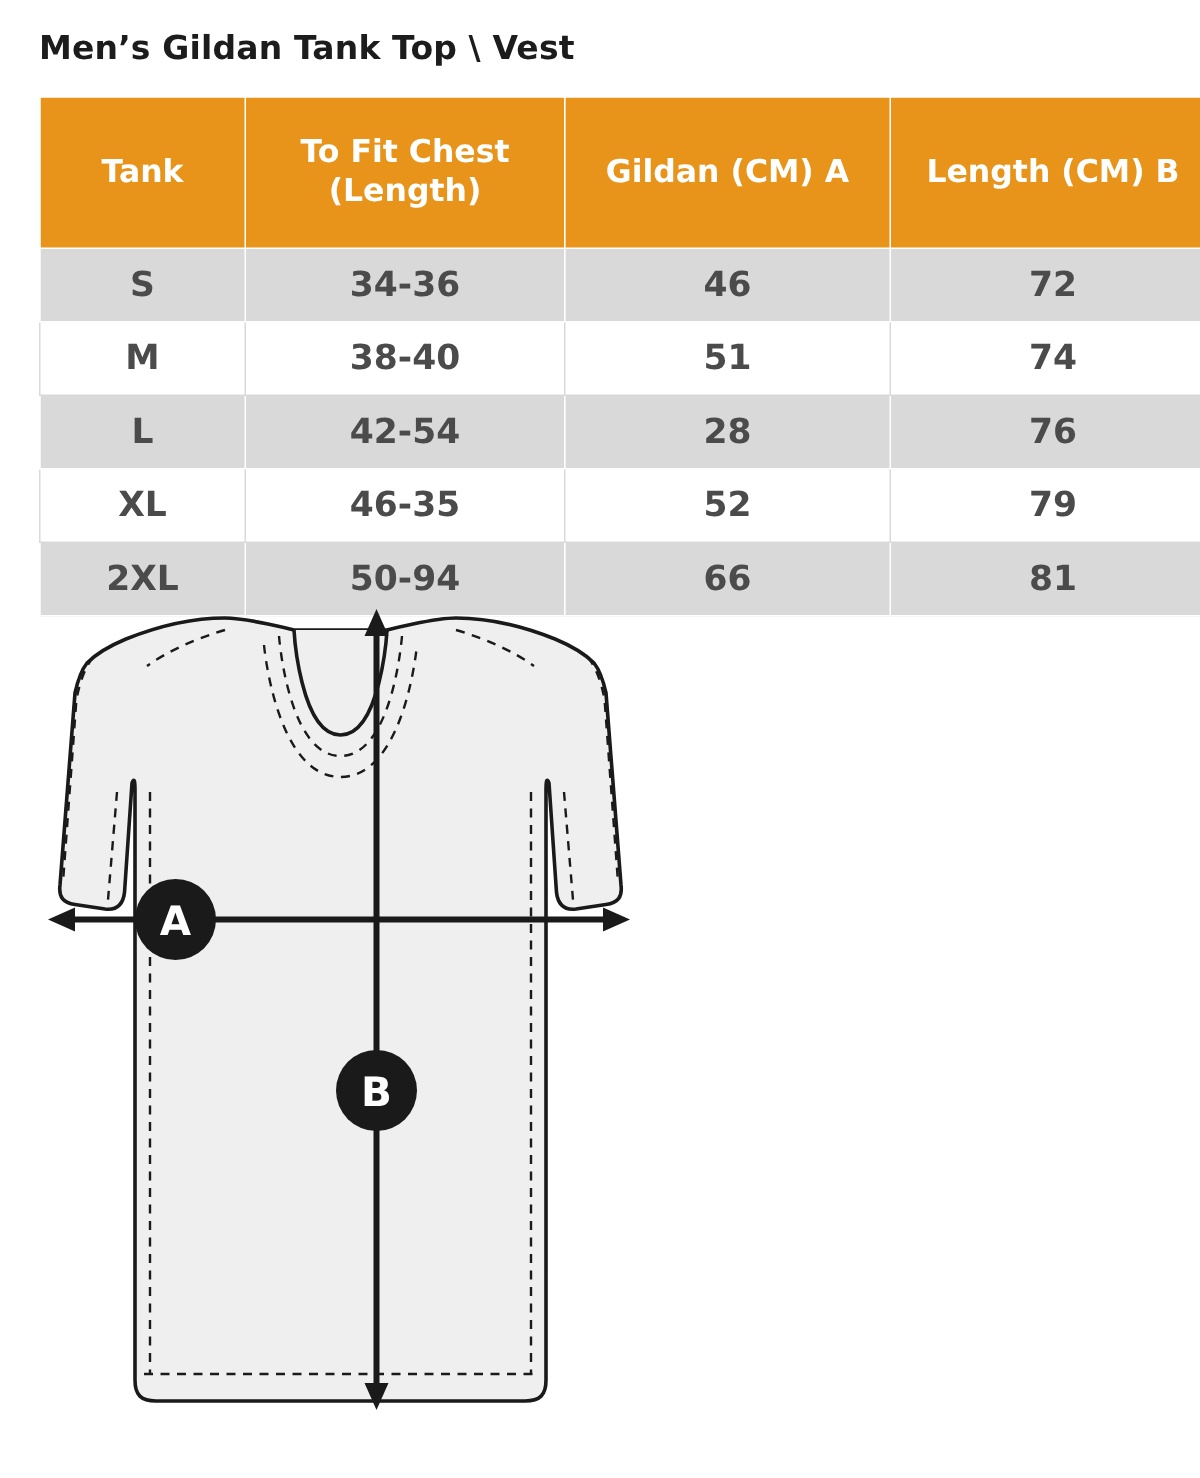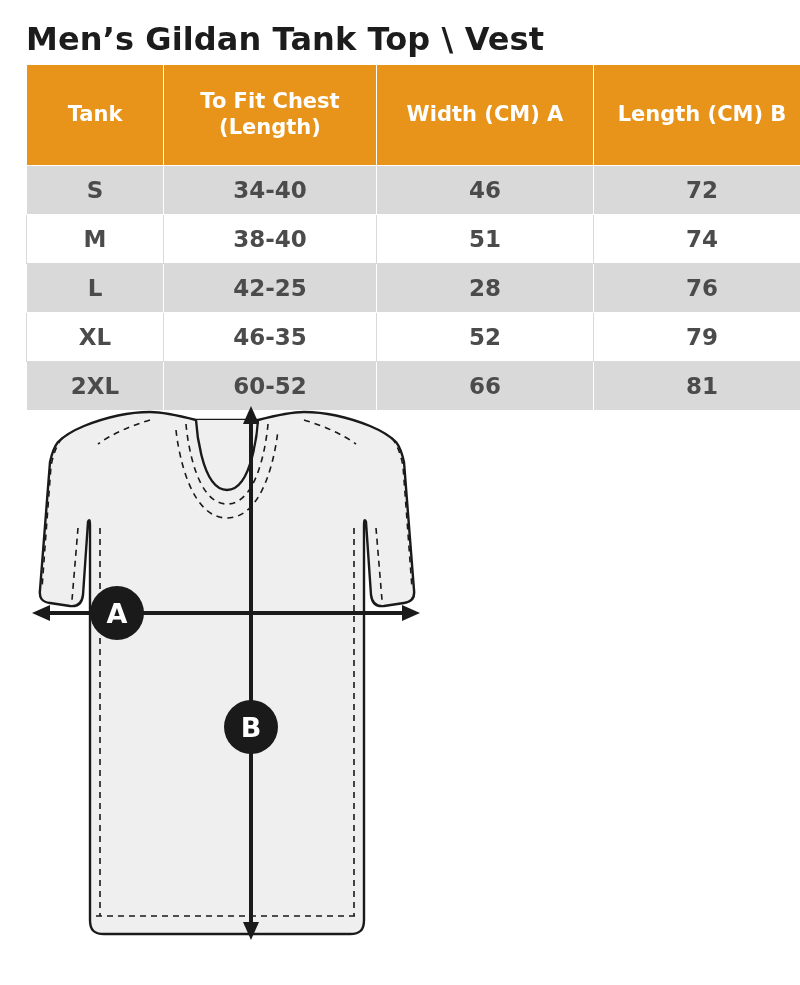--- a/index.html
+++ b/index.html
@@ -20,21 +20,21 @@
     position: relative;
     width: 800px;
     height: 985px;
   }
 
   
   .title {
     position: absolute;
     left: 26px;
     top: 20px;
-    font-size: 32px;
+    font-size: 22px;
     font-weight: bold;
     letter-spacing: 0.1px;
     color: #1c1c1c;
     white-space: nowrap;
   }
 
   
   .size-table {
     position: absolute;
     left: 26px;
@@ -108,52 +108,52 @@
 
 <div class="page">
 
   <div class="title">Men’s Gildan Tank Top \ Vest</div>
 
   <table class="size-table">
     <thead>
       <tr>
         <th class="col-size">Tank</th>
         <th class="col-chest">To Fit Chest (Length)</th>
-        <th class="col-width">Width (CM) A</th>
+        <th class="col-width">Gildan (CM) A</th>
         <th class="col-len">Length  (CM) B</th>
       </tr>
     </thead>
     <tbody>
       <tr class="odd">
         <td>S</td>
-        <td>34-40</td>
+        <td>34-36</td>
         <td>46</td>
         <td>72</td>
       </tr>
       <tr class="even">
         <td>M</td>
         <td>38-40</td>
         <td>51</td>
         <td>74</td>
       </tr>
       <tr class="odd">
         <td>L</td>
-        <td>42-25</td>
+        <td>42-54</td>
         <td>28</td>
         <td>76</td>
       </tr>
       <tr class="even">
         <td>XL</td>
         <td>46-35</td>
         <td>52</td>
         <td>79</td>
       </tr>
       <tr class="odd">
         <td>2XL</td>
-        <td>60-52</td>
+        <td>50-94</td>
         <td>66</td>
         <td>81</td>
       </tr>
     </tbody>
   </table>
 
   <div class="diagram">
     <svg width="800" height="581" viewBox="0 0 800 581" xmlns="http://www.w3.org/2000/svg">
 
       <g>

